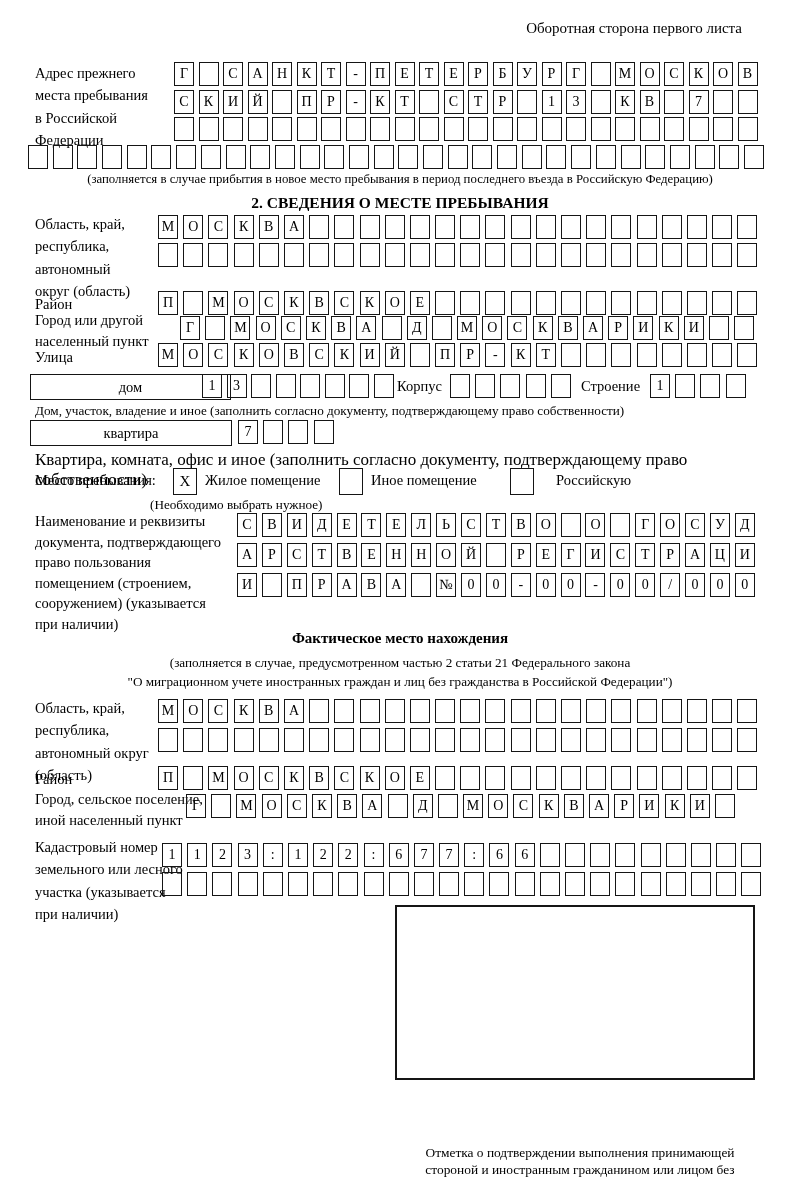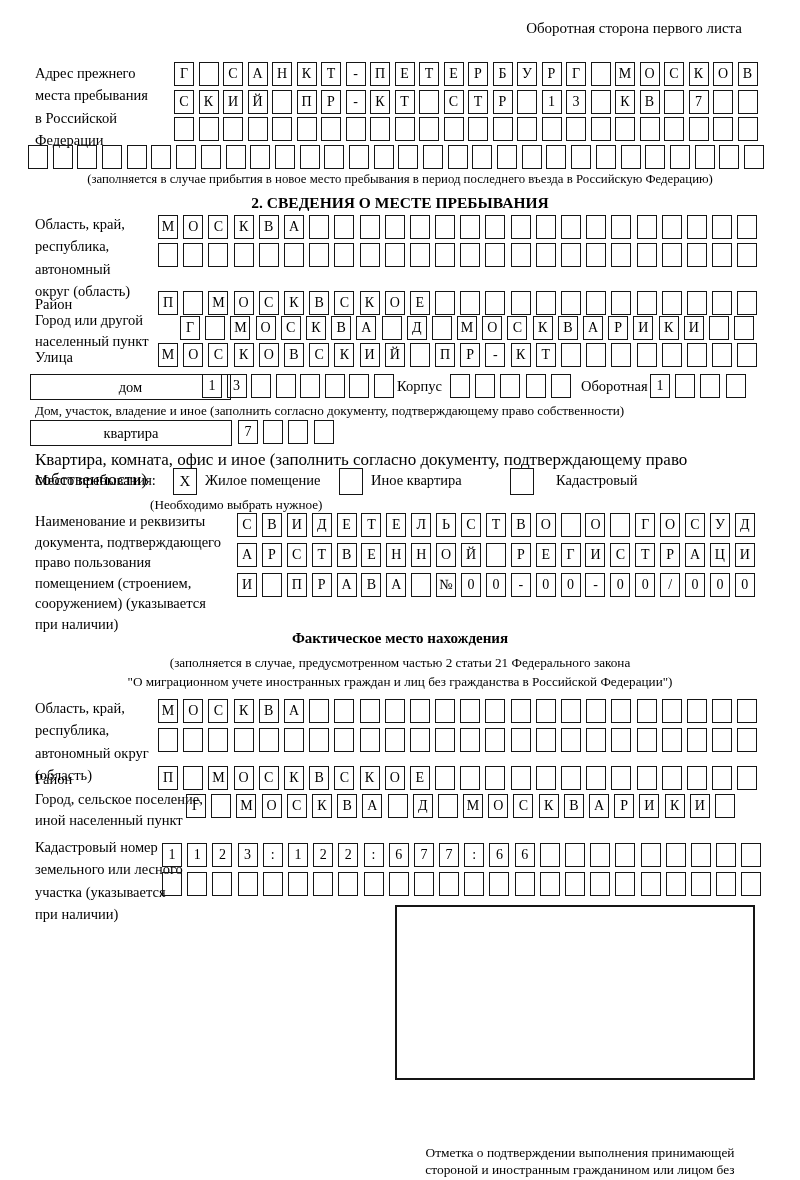--- a/index.html
+++ b/index.html
@@ -299,21 +299,21 @@
       <span class="cell"></span>
     </div>
   <div class="abs inline-lbl" style="left:397px;top:378px">Корпус</div>
   <div class="abs cellrow" style="left:450px;top:374px;gap:5.2px">
       <span class="cell"></span>
       <span class="cell"></span>
       <span class="cell"></span>
       <span class="cell"></span>
       <span class="cell"></span>
     </div>
-  <div class="abs inline-lbl" style="left:581px;top:378px">Оборотная</div>
+  <div class="abs inline-lbl" style="left:581px;top:378px">Строение</div>
   <div class="abs cellrow" style="left:650px;top:374px;gap:5.2px">
       <span class="cell">1</span>
       <span class="cell"></span>
       <span class="cell"></span>
       <span class="cell"></span>
     </div>
   <div class="abs" style="left:35px;top:403px;font-size:13.2px">Дом, участок, владение и иное (заполнить согласно документу, подтверждающему право собственности)</div>
 
   <div class="abs longbox" style="left:30px;top:420px;width:202px">квартира</div>
   <div class="abs cellrow" style="left:238px;top:420px;gap:5.2px">
@@ -321,23 +321,23 @@
       <span class="cell"></span>
       <span class="cell"></span>
       <span class="cell"></span>
     </div>
   <div class="abs" style="left:35px;top:450px;font-size:17px">Квартира, комната, офис и иное (заполнить согласно документу, подтверждающему право собственности)</div>
 
   <div class="abs inline-lbl" style="left:35px;top:472px">Место пребывания:</div>
   <div class="abs chk" style="left:173px;top:468px">X</div>
   <div class="abs inline-lbl" style="left:205px;top:472px">Жилое помещение</div>
   <div class="abs chk" style="left:339px;top:468px"></div>
-  <div class="abs inline-lbl" style="left:371px;top:472px">Иное квартира</div>
+  <div class="abs inline-lbl" style="left:371px;top:472px">Иное помещение</div>
   <div class="abs chk" style="left:510px;top:468px"></div>
-  <div class="abs inline-lbl" style="left:556px;top:472px">Кадастровый</div>
+  <div class="abs inline-lbl" style="left:556px;top:472px">Российскую</div>
   <div class="abs" style="left:150px;top:497px;width:340px;text-align:left;font-size:13.2px">(Необходимо выбрать нужное)</div>
 
   <div class="abs lbl2" style="left:35px;top:511px">Наименование и реквизиты
 документа, подтверждающего
 право пользования
 помещением (строением,
 сооружением) (указывается
 при наличии)</div>
   <div class="abs cellrow" style="left:237px;top:513px;gap:4.9px">
       <span class="cell">С</span>

